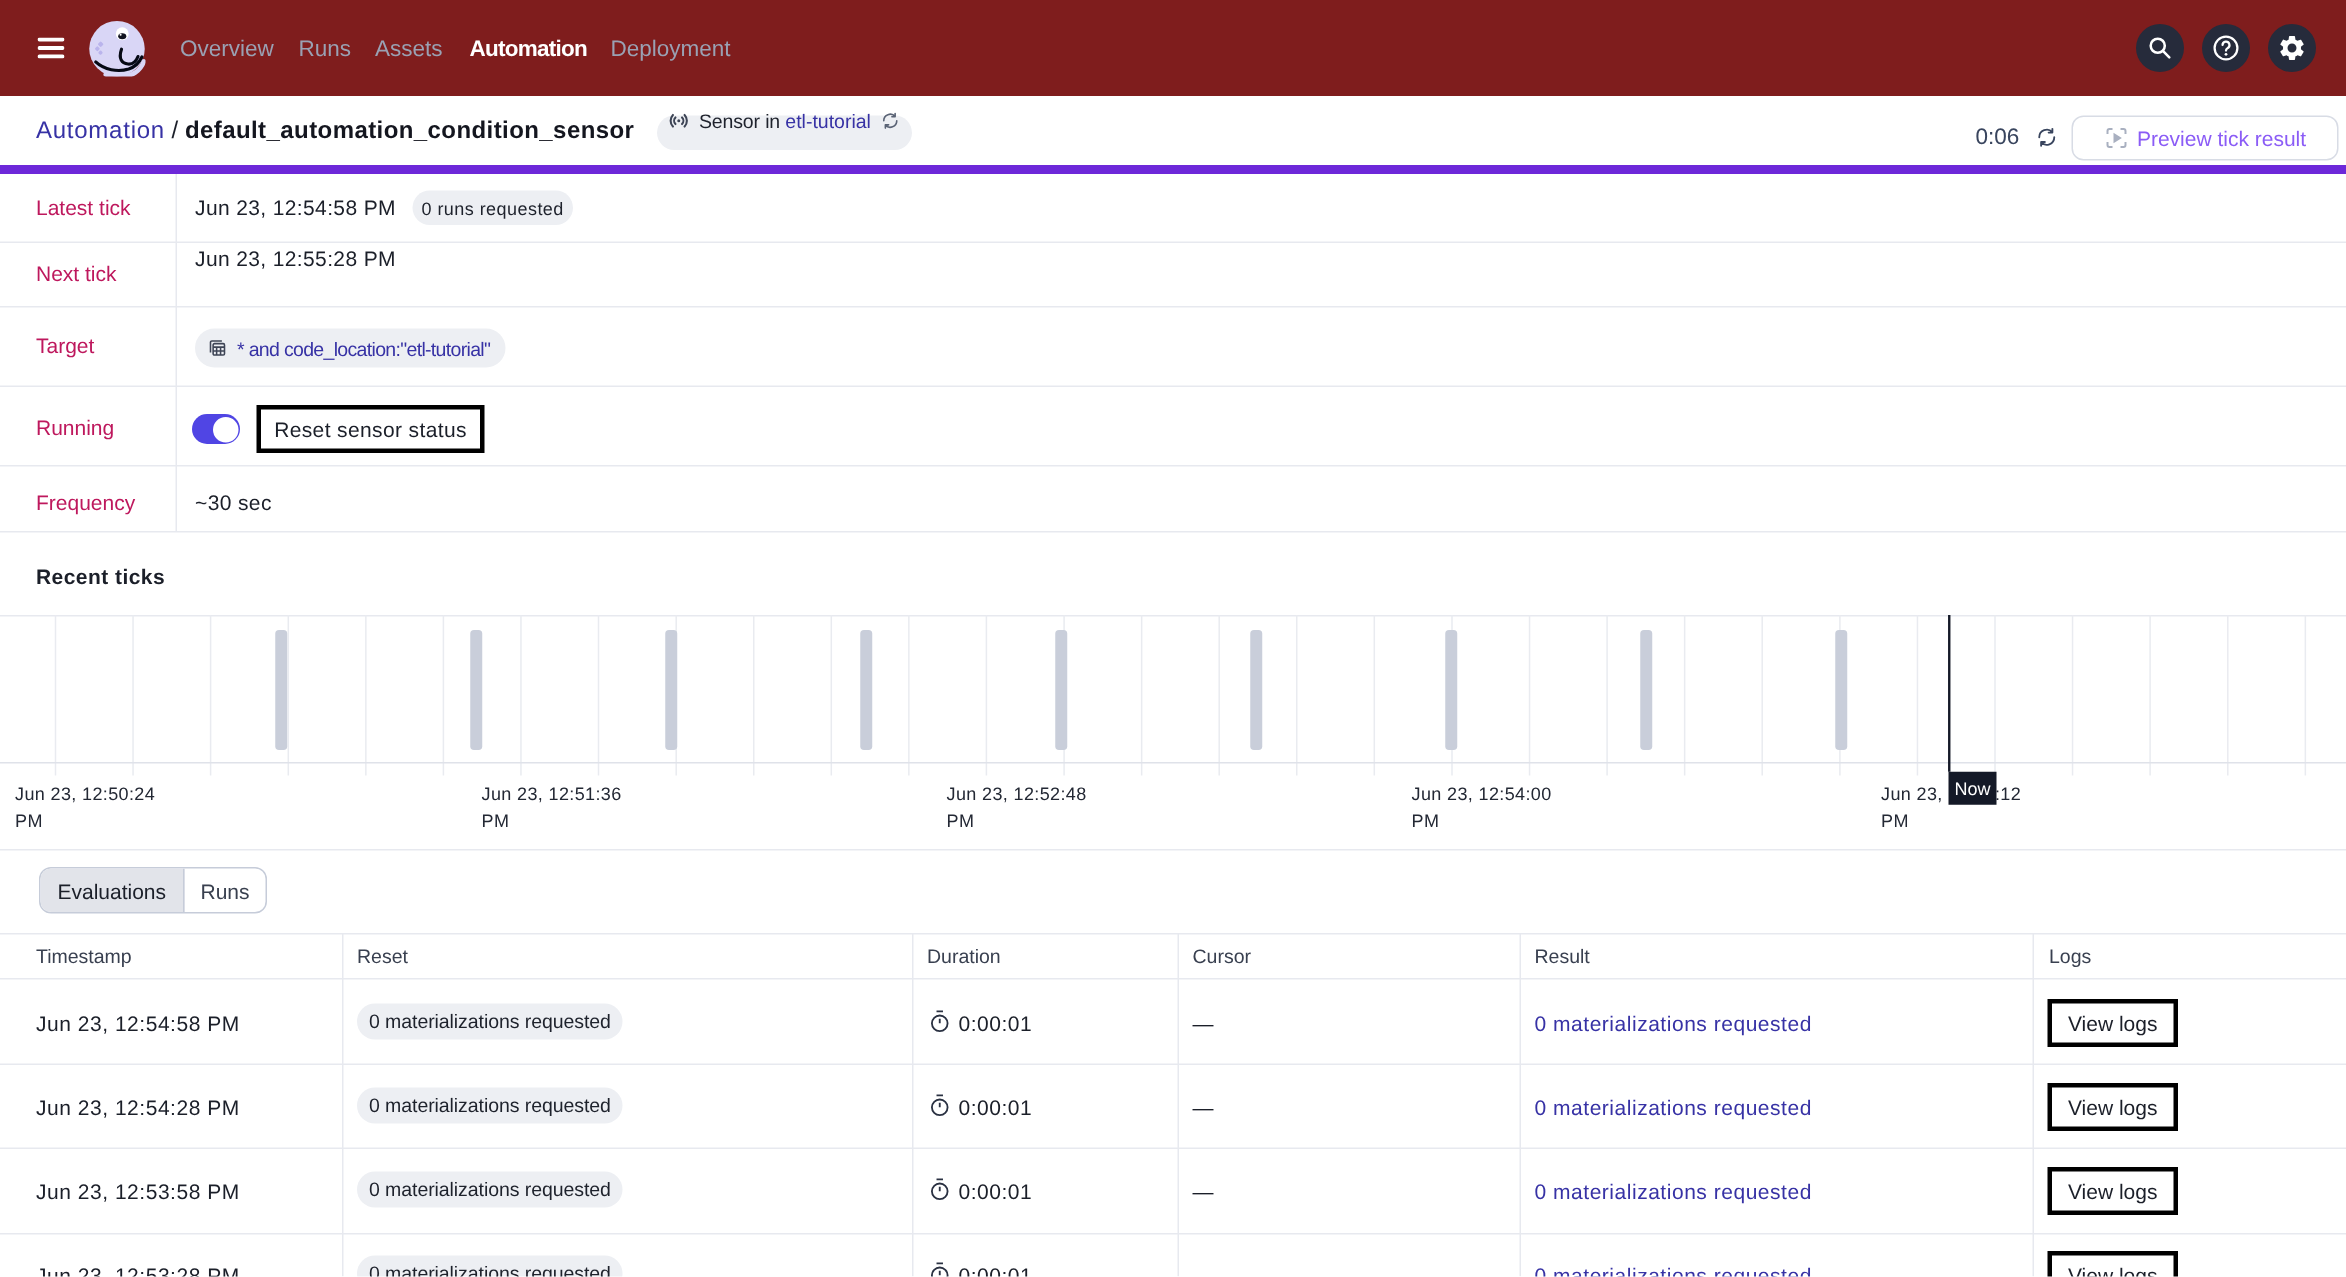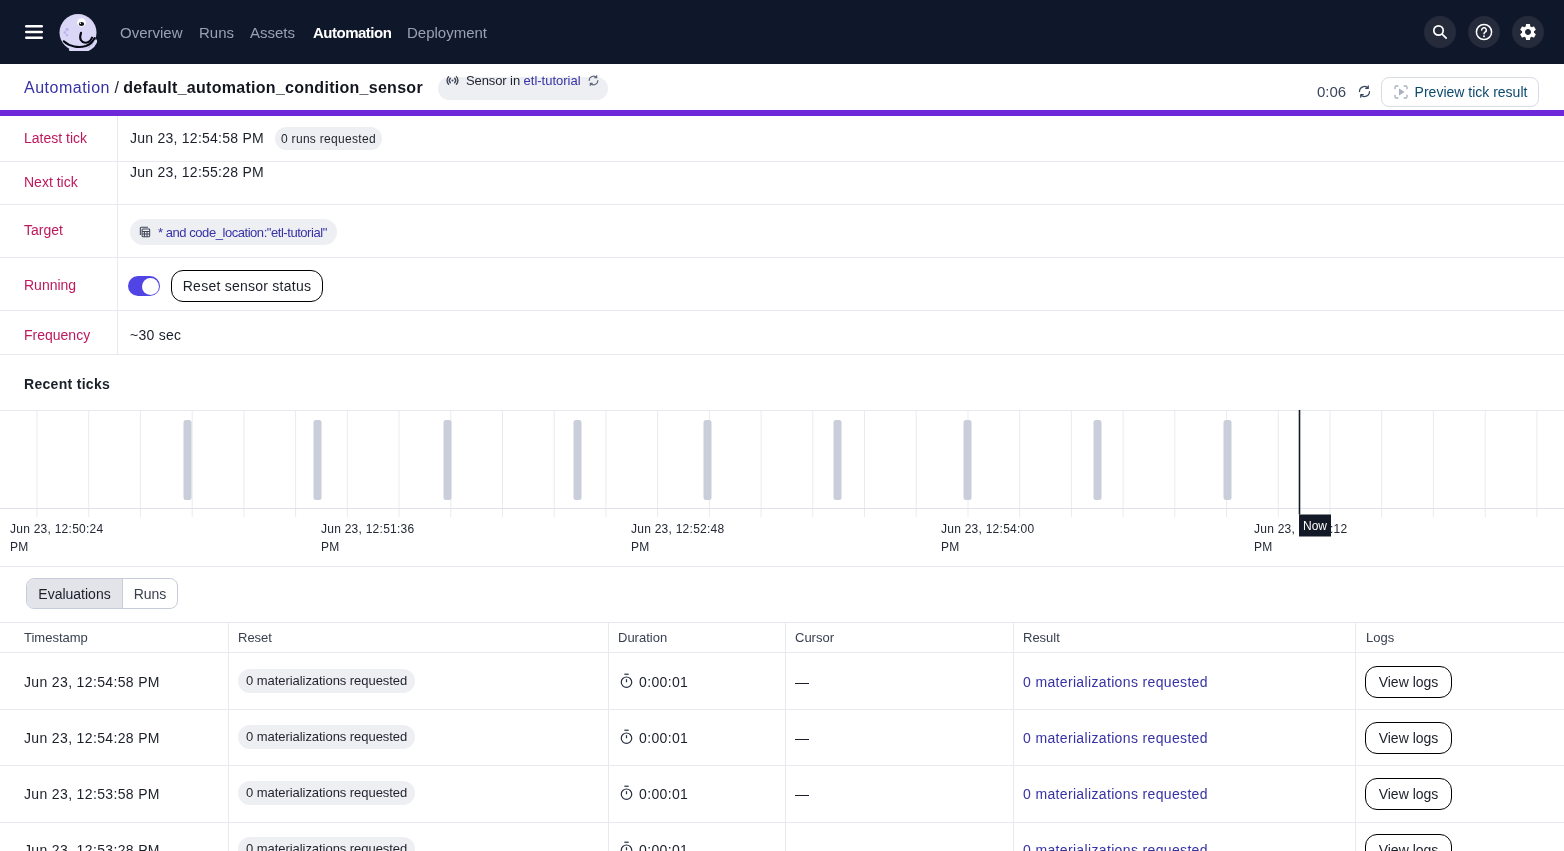--- a/index.html
+++ b/index.html
@@ -2,21 +2,21 @@
 <html><head>
 <meta charset="utf-8">
 <style>
 * { margin:0; padding:0; box-sizing:border-box; }
 html,body { width:1564px; height:851px; overflow:hidden; background:#fff;
   font-family:"Liberation Sans", sans-serif; }
 .abs { position:absolute; }
 #page { position:relative; width:1564px; height:851px; }
 
 
-#nav { position:absolute; left:0; top:0; width:1564px; height:64px; background:#0f172a; }
+#nav { position:absolute; left:0; top:0; width:1564px; height:64px; background:#7f1d1d; }
 .navlink { position:absolute; top:24px; font-size:15px; color:#9AA1B3; white-space:nowrap; }
 .navlink.active { color:#FFFFFF; font-weight:700; letter-spacing:-0.5px; }
 .iconbtn { position:absolute; top:16px; width:32px; height:32px; border-radius:50%;
   background:#262B3B; display:flex; align-items:center; justify-content:center; }
 
 
 #crumbrow { position:absolute; left:0; top:64px; width:1564px; height:52px;
   border-bottom:6px solid #6d28d9; background:#fff; }
 .link { color:#3732A5; text-decoration:none; }
 .pill { display:inline-flex; align-items:center; background:#EDEFF3; border-radius:13px;
@@ -39,21 +39,21 @@
 #allticks { position:absolute; left:1340px; top:578px; width:199px; height:31px;
   border:1px solid #C6CCD9; border-radius:8px; background:#fff; font-size:14px; color:#1B1F29;
   display:flex; align-items:center; padding:0 12px; }
 
 
 .hline { position:absolute; left:0; width:1564px; height:1px; background:#E7E9EF; }
 .vline { position:absolute; width:1px; background:#E7E9EF; }
 .th { position:absolute; top:630px; font-size:13px; color:#394050; }
 .td { position:absolute; font-size:14px; color:#1B1F29; white-space:nowrap; letter-spacing:0.35px; }
 .td.link { color:#3732A5; }
-.btn { position:absolute; height:32px; border:1px solid #000000; border-radius:12px;
+.btn { position:absolute; height:32px; border:3px solid #000000; border-radius:0;
   background:#fff; font-size:14px; color:#1B1F29; display:flex; align-items:center; justify-content:center; }
 </style>
 </head>
 <body>
 <div id="page">
 
   <div id="nav">
     <svg class="abs" style="left:25px; top:25px;" width="18" height="14" viewBox="0 0 18 14">
       <rect x="0" y="0" width="18" height="2.6" rx="1.3" fill="#fff"></rect>
       <rect x="0" y="5.7" width="18" height="2.6" rx="1.3" fill="#fff"></rect>
@@ -115,21 +115,21 @@
       <span style="letter-spacing:-0.1px;">Sensor in&nbsp;</span>
         <a class="link" href="#">etl-tutorial</a>
       <svg width="13" height="13" viewBox="0 0 24 24" style="margin-left:6px;">
         <path d="M4 12a8 8 0 0 1 14-5.3M18 3v4h-4 M20 12a8 8 0 0 1-14 5.3M6 21v-4h4" stroke="#5A6375" stroke-width="2" fill="none" stroke-linecap="round" stroke-linejoin="round"></path>
       </svg>
     </div>
     <span class="abs" style="left:1317px; top:19px; font-size:15px; color:#39455E;">0:06</span>
     <svg class="abs" style="left:1357px; top:20px;" width="15" height="15" viewBox="0 0 24 24">
       <path d="M4 12a8 8 0 0 1 14-5.3M18 3v4h-4 M20 12a8 8 0 0 1-14 5.3M6 21v-4h4" stroke="#39455E" stroke-width="2" fill="none" stroke-linecap="round" stroke-linejoin="round"></path>
     </svg>
-    <div class="abs" style="left:1381px; top:13px; width:158px; height:30px; border:1px solid #D8DCE5; border-radius:8px; display:flex; align-items:center; justify-content:center; color:#0c4a6e; font-size:14px;">
+    <div class="abs" style="left:1381px; top:13px; width:178px; height:30px; border:1px solid #D8DCE5; border-radius:8px; display:flex; align-items:center; justify-content:center; color:#8b5cf6; font-size:14px;">
       <svg width="16" height="16" viewBox="0 0 24 24" style="margin-right:6px;">
         <g stroke="#A9B0C0" stroke-width="2" fill="none">
         <path d="M3 8V5a2 2 0 0 1 2-2h3 M16 3h3a2 2 0 0 1 2 2v3 M21 16v3a2 2 0 0 1-2 2h-3 M8 21H5a2 2 0 0 1-2-2v-3"></path>
         <path d="M10 8.5l5.5 3.5-5.5 3.5z" fill="#A9B0C0"></path>
         </g>
       </svg>
       Preview tick result
     </div>
   </div>
 

